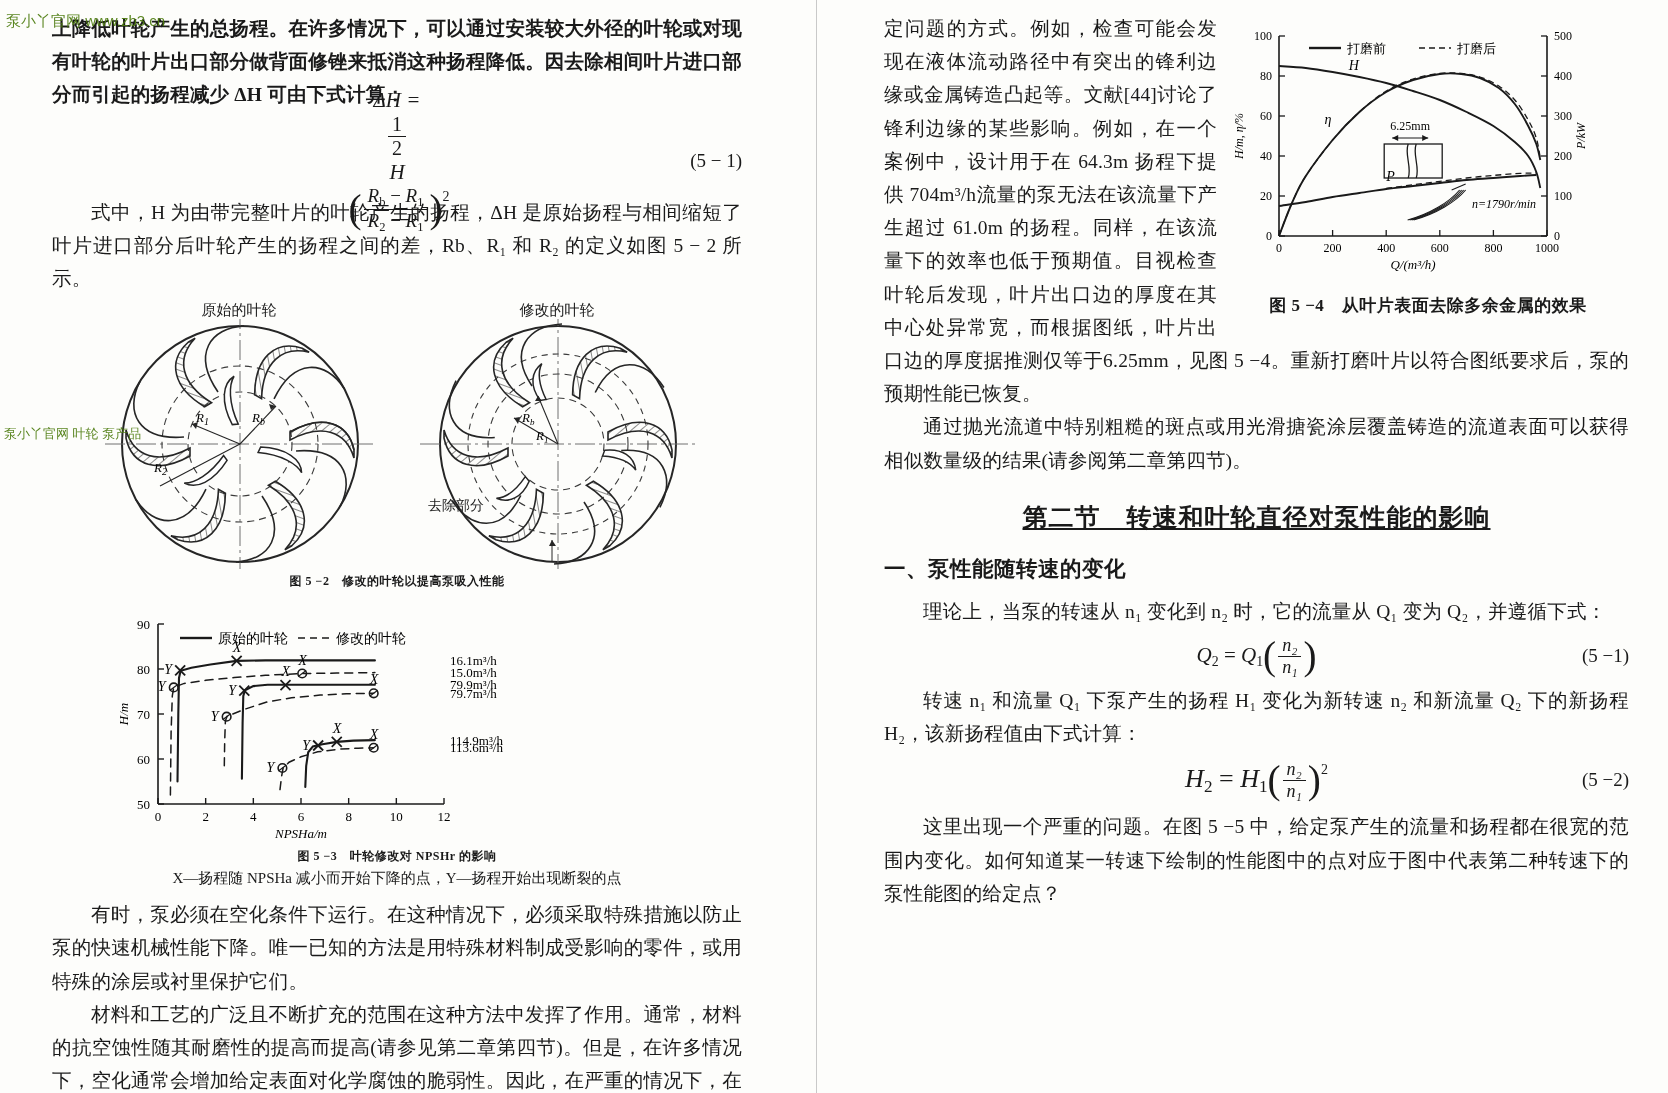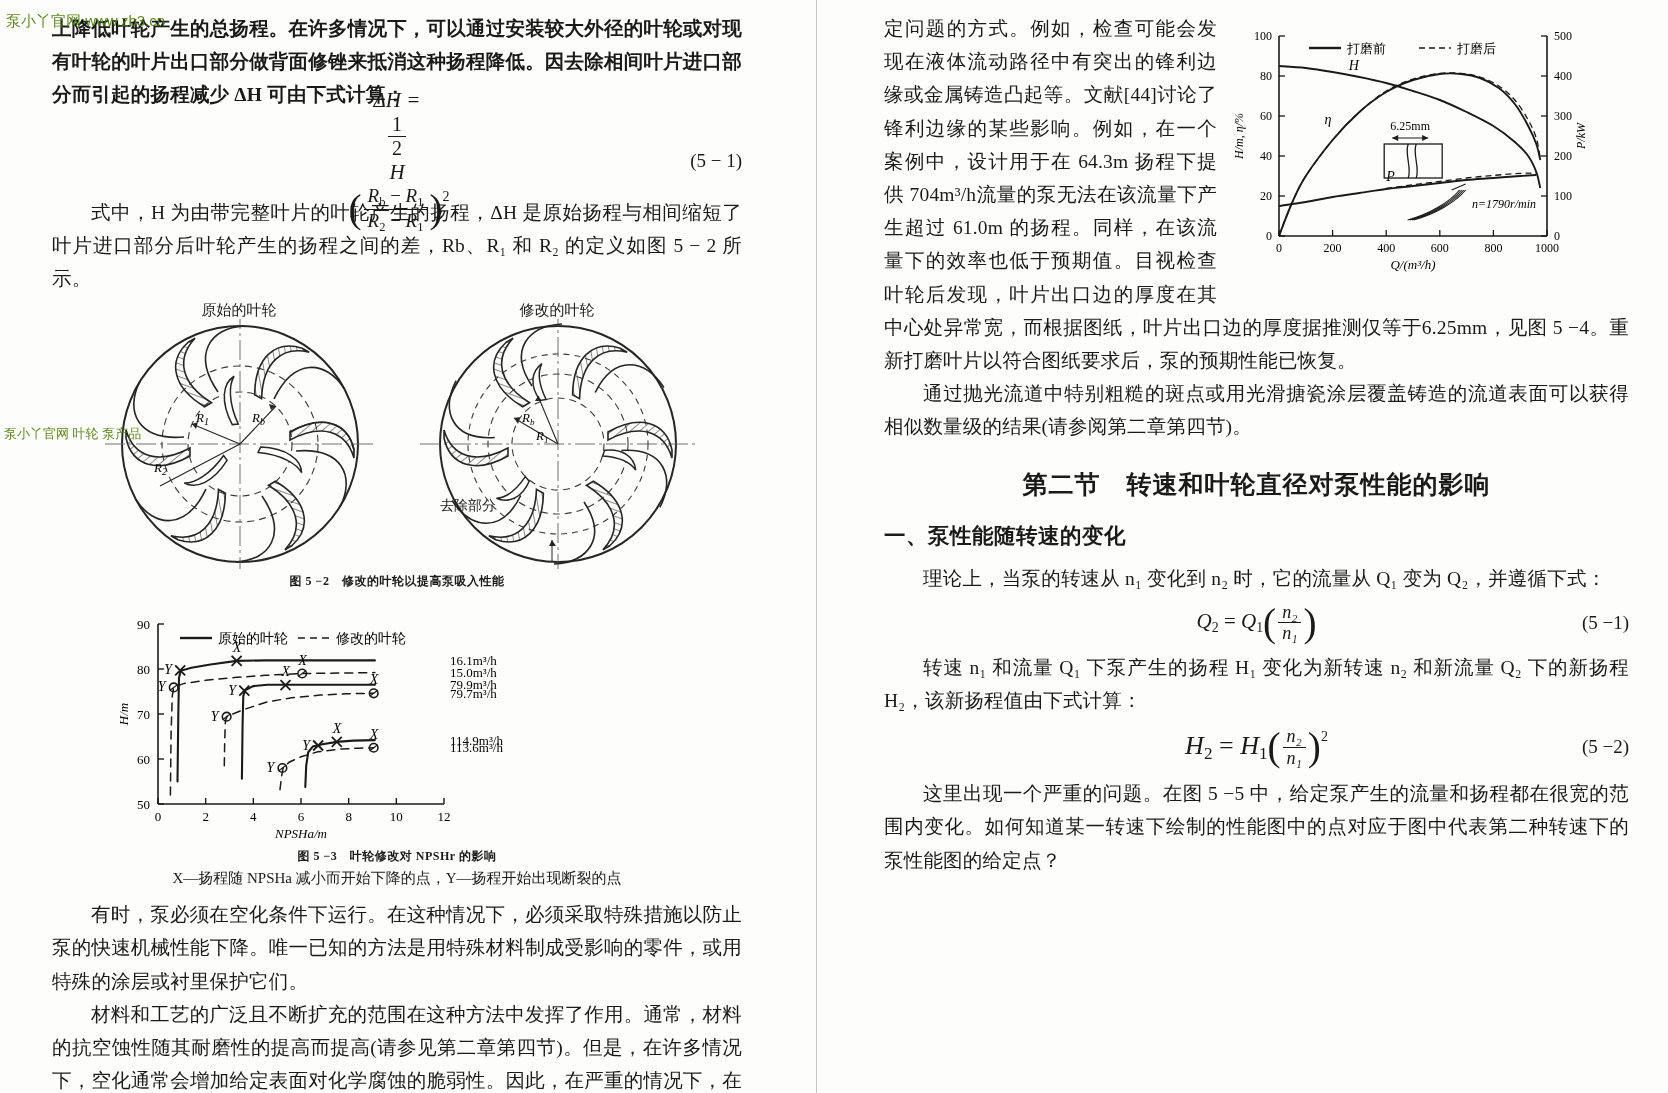--- a/index.html
+++ b/index.html
@@ -241,21 +241,21 @@
           <polygon points="-44,-26 -38,-27 -40,-20" fill="#262626"></polygon>
           <polygon points="-20,-48 -16,-43 -23,-43" fill="#262626"></polygon>
           <text x="-36" y="-22" class="axi" font-size="13">R<tspan font-size="9" dy="3">b</tspan></text>
           <text x="-22" y="-4" class="axi" font-size="13">R<tspan font-size="9" dy="3">1</tspan></text>
 
           <line x1="-6" y1="96" x2="-6" y2="118" stroke="#262626" stroke-width="1"></line>
           <polygon points="-6,96 -9,102 -2,102" fill="#262626"></polygon>
         </g>
       </svg>
 
-      <div style="position:absolute; left:388px; top:196px; font-size:14px;">去除部分</div>
+      <div style="position:absolute; left:376px; top:196px; font-size:14px;">去除部分</div>
     </div>
 
     <p class="figcap" style="margin-top:2px;">图 5 −2　修改的叶轮以提高泵吸入性能</p>
 
     <div style="position:relative; height:238px; margin-top:18px;">
       <svg id="chart53" width="560" height="238" viewBox="0 0 560 238" style="margin-left:62px;">
           <line x1="44" y1="16" x2="44" y2="196" stroke="#1a1a1a" stroke-width="1.6"></line>
           <line x1="44" y1="196" x2="330" y2="196" stroke="#1a1a1a" stroke-width="1.6"></line>
           <line x1="44" y1="196" x2="50" y2="196" stroke="#1a1a1a" stroke-width="1.4"></line>
           <text x="36" y="200.5" text-anchor="end" font-size="13">50</text>
@@ -412,27 +412,28 @@
             <rect x="157.2" y="121.99999999999999" width="58" height="34" fill="none" stroke="#1a1a1a" stroke-width="1.3"></rect>
             <path d="M181.2,121.99999999999999 C177.2,132 185.2,146 181.2,156" fill="none" stroke="#1a1a1a" stroke-width="1.3"></path>
             <path d="M189.2,121.99999999999999 C185.2,132 193.2,146 189.2,156" fill="none" stroke="#1a1a1a" stroke-width="1.3"></path>
             <text x="244.95999999999998" y="186" font-size="12" font-style="italic">n=1790r/min</text>
             <path d="M180.64,198 C202.64,192 222.64,180 232.64,168" fill="none" stroke="#1a1a1a" stroke-width="1.1"></path>
             <path d="M182.64,198 C204.64,192 224.64,180 234.64,168" fill="none" stroke="#1a1a1a" stroke-width="1.1"></path>
             <path d="M184.64,198 C206.64,192 226.64,180 236.64,168" fill="none" stroke="#1a1a1a" stroke-width="1.1"></path>
             <path d="M186.64,198 C208.64,192 228.64,180 238.64,168" fill="none" stroke="#1a1a1a" stroke-width="1.1"></path>
             <line x1="224.64" y1="168" x2="238.64" y2="162" stroke="#1a1a1a" stroke-width="1.1"></line>
           </svg>
+        <p class="figcap" style="margin-top:4px; font-size:17px;">图 5 −4　从叶片表面去除多余金属的效果</p>
       </div>
       <p class="body" style="margin-top:12px;">定问题的方式。例如，检查可能会发现在液体流动路径中有突出的锋利边缘或金属铸造凸起等。文献[44]讨论了锋利边缘的某些影响。例如，在一个案例中，设计用于在 64.3m 扬程下提供 704m³/h流量的泵无法在该流量下产生超过 61.0m 的扬程。同样，在该流量下的效率也低于预期值。目视检查叶轮后发现，叶片出口边的厚度在其中心处异常宽，而根据图纸，叶片出口边的厚度据推测仅等于6.25mm，见图 5 −4。重新打磨叶片以符合图纸要求后，泵的预期性能已恢复。</p>
       <p class="body ind">通过抛光流道中特别粗糙的斑点或用光滑搪瓷涂层覆盖铸造的流道表面可以获得相似数量级的结果(请参阅第二章第四节)。</p>
       <div style="clear:both;"></div>
     </div>
 
-    <p class="sec-head" style="margin-top:24px;">第二节　转速和叶轮直径对泵性能的影响</p>
+    <p class="sec-head" style="margin-top:24px;text-decoration:underline;">第二节　转速和叶轮直径对泵性能的影响</p>
 
 
     <p class="sub-head" style="margin-top:20px;">一、泵性能随转速的变化</p>
 
     <p class="body ind" style="margin-top:12px;">理论上，当泵的转速从 n₁ 变化到 n₂ 时，它的流量从 Q₁ 变为 Q₂，并遵循下式：</p>
 
     <div class="eq-row" style="height:56px;">
       <span style="font-size:21px;">
         <i class="mathi">Q</i><sub>2</sub>
         <span>=</span>

